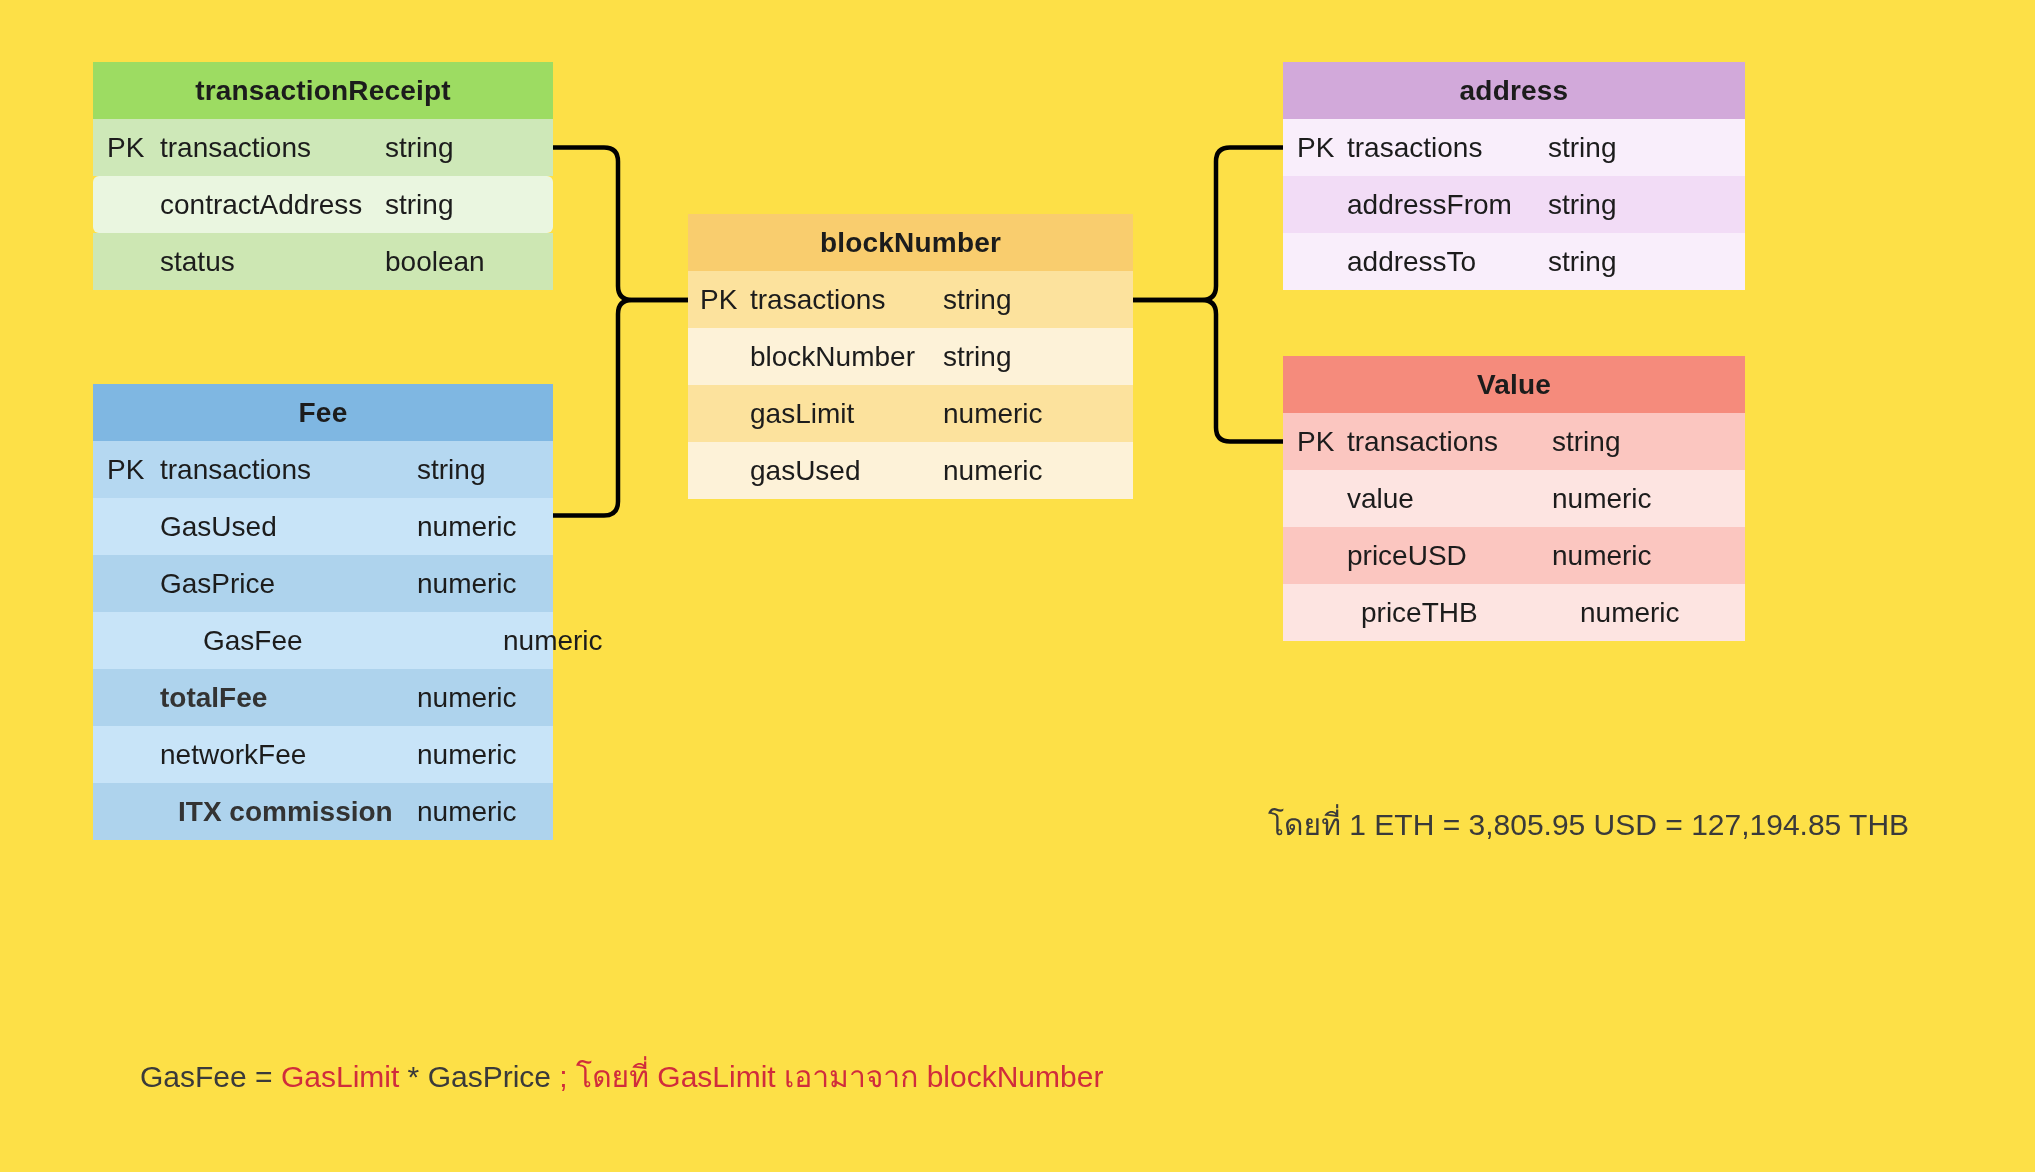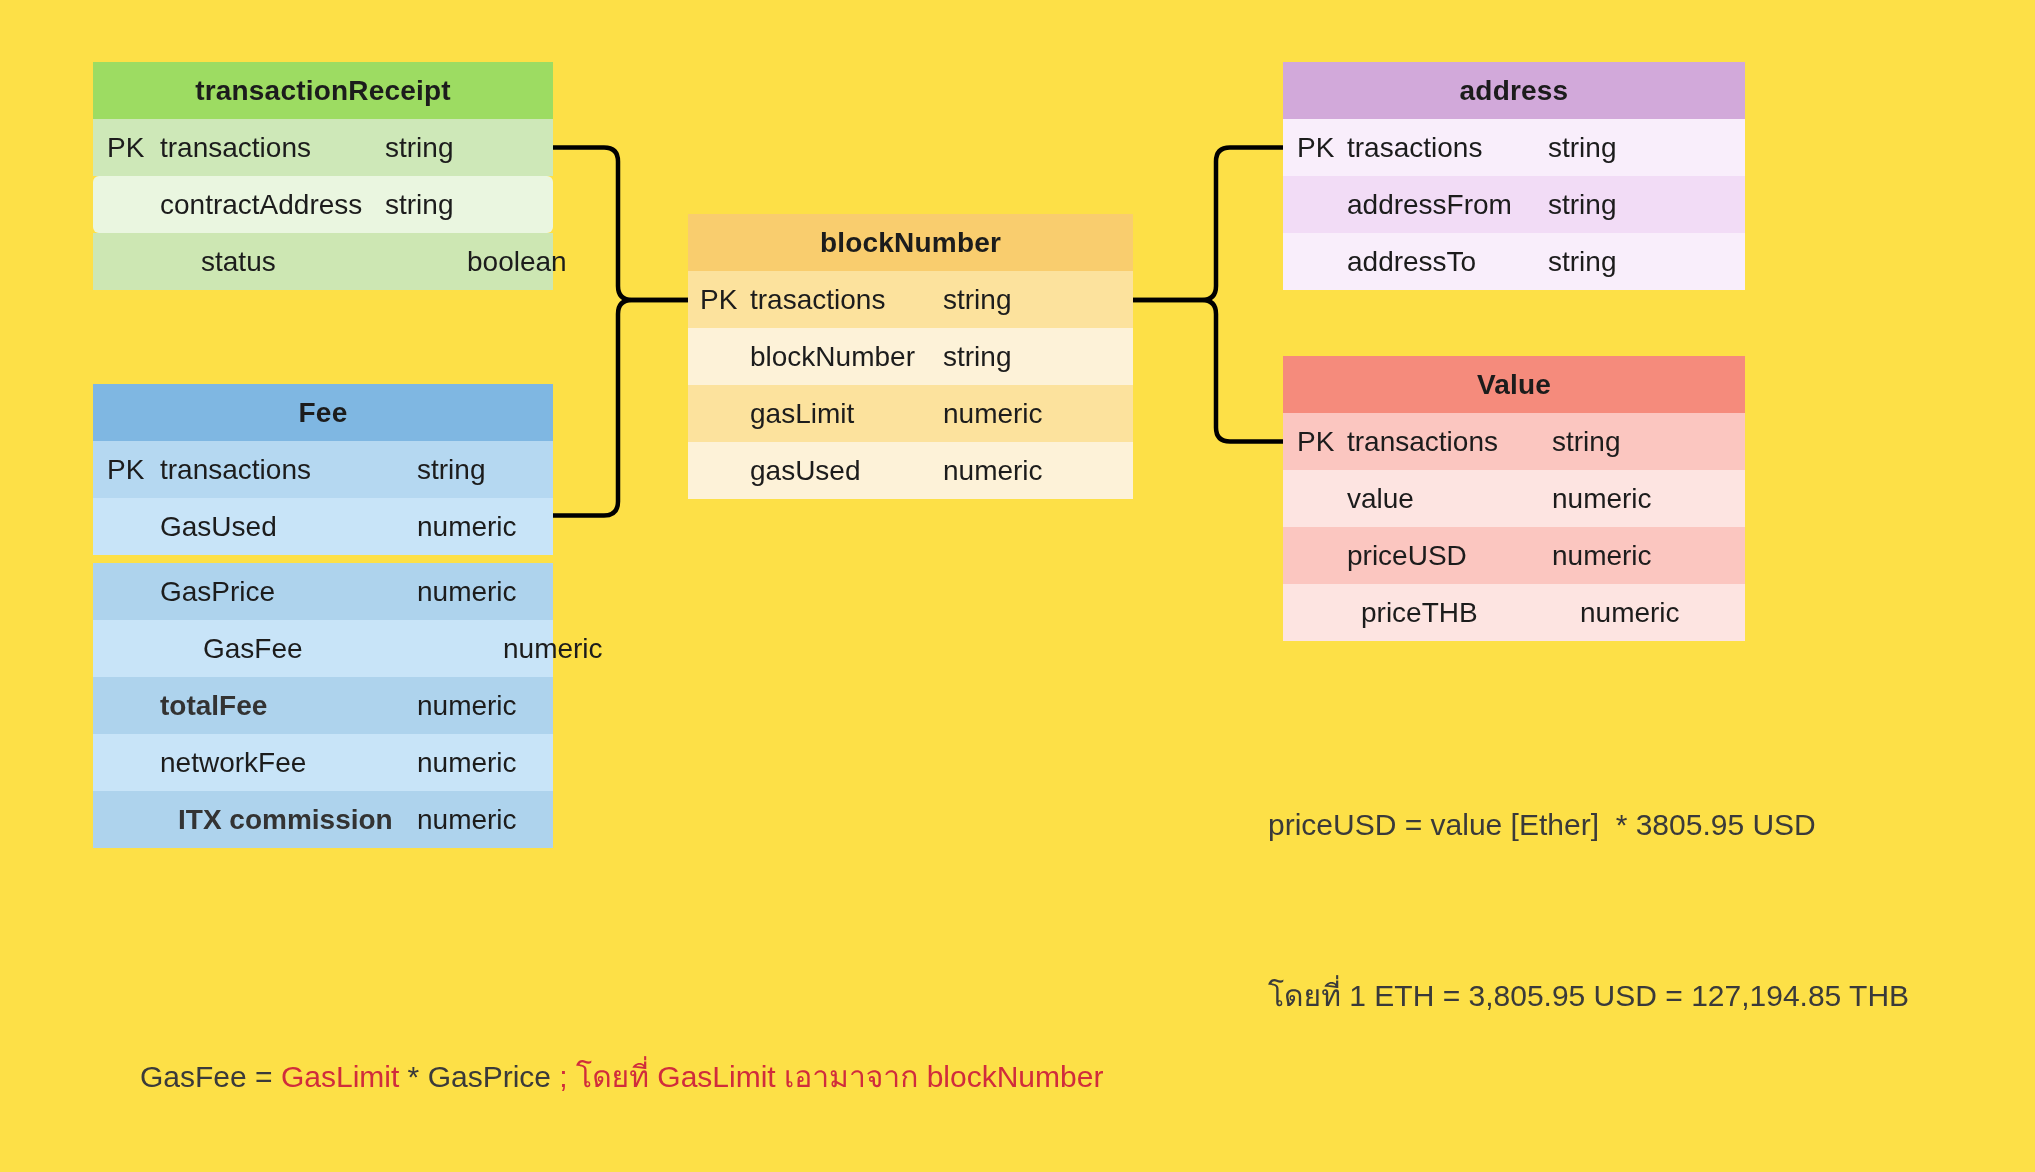--- a/index.html
+++ b/index.html
@@ -52,40 +52,40 @@
     <div class="t-row" style="background-color: rgb(206, 232, 184);">
       <span class="c-pk">PK</span>
       <span class="c-name">transactions</span>
       <span class="c-type">string</span>
     </div>
     <div class="t-row" style="background-color: rgb(234, 246, 224); border-radius: 6px;">
       <span class="c-pk"></span>
       <span class="c-name">contractAddress</span>
       <span class="c-type">string</span>
     </div>
-    <div class="t-row" style="background-color: rgb(205, 231, 179); gap: 41px;">
+    <div class="t-row" style="background-color: rgb(205, 231, 179);">
       <span class="c-pk"></span>
       <span class="c-name">status</span>
       <span class="c-type">boolean</span>
     </div>
   </div>
 
   <div class="table tbl-b" style="left:93px;top:384px;width:460px">
     <div class="t-header" style="background-color: rgb(127, 183, 226);">Fee</div>
     <div class="t-row" style="background-color: rgb(181, 216, 241);">
       <span class="c-pk">PK</span>
       <span class="c-name">transactions</span>
       <span class="c-type">string</span>
     </div>
     <div class="t-row" style="background-color: rgb(200, 228, 248);">
       <span class="c-pk"></span>
       <span class="c-name">GasUsed</span>
       <span class="c-type">numeric</span>
     </div>
-    <div class="t-row" style="background-color: rgb(174, 211, 237); margin-top: 8px;">
+    <div class="t-row" style="background-color: rgb(174, 211, 237);">
       <span class="c-pk"></span>
       <span class="c-name">GasPrice</span>
       <span class="c-type">numeric</span>
     </div>
     <div class="t-row" style="background-color: rgb(200, 228, 248); gap: 43px;">
       <span class="c-pk"></span>
       <span class="c-name">GasFee</span>
       <span class="c-type">numeric</span>
     </div>
     <div class="t-row" style="background-color: rgb(174, 211, 237);">
@@ -166,21 +166,20 @@
       <span class="c-type">numeric</span>
     </div>
     <div class="t-row" style="background-color: rgb(253, 228, 225); gap: 14px;">
       <span class="c-pk"></span>
       <span class="c-name">priceTHB</span>
       <span class="c-type">numeric</span>
     </div>
   </div>
 
   <div class="ann ann-price" style="color: rgb(58, 58, 58);">
-    <div class="ann-line">priceUSD = value [Ether]  * 3805.95 USD</div>
     <div class="ann-line">โดยที่ 1 ETH = 3,805.95 USD = 127,194.85 THB</div>
   </div>
 
   <div class="ann ann-fee" style="color: rgb(58, 58, 58);">
     <div class="ann-line">
       <span>GasFee = </span><span style="color: rgb(208, 44, 60);">GasLimit</span><span> * GasPrice </span><span style="color: rgb(208, 44, 60);">; โดยที่ GasLimit เอามาจาก blockNumber</span>
     </div>
     
     
     

